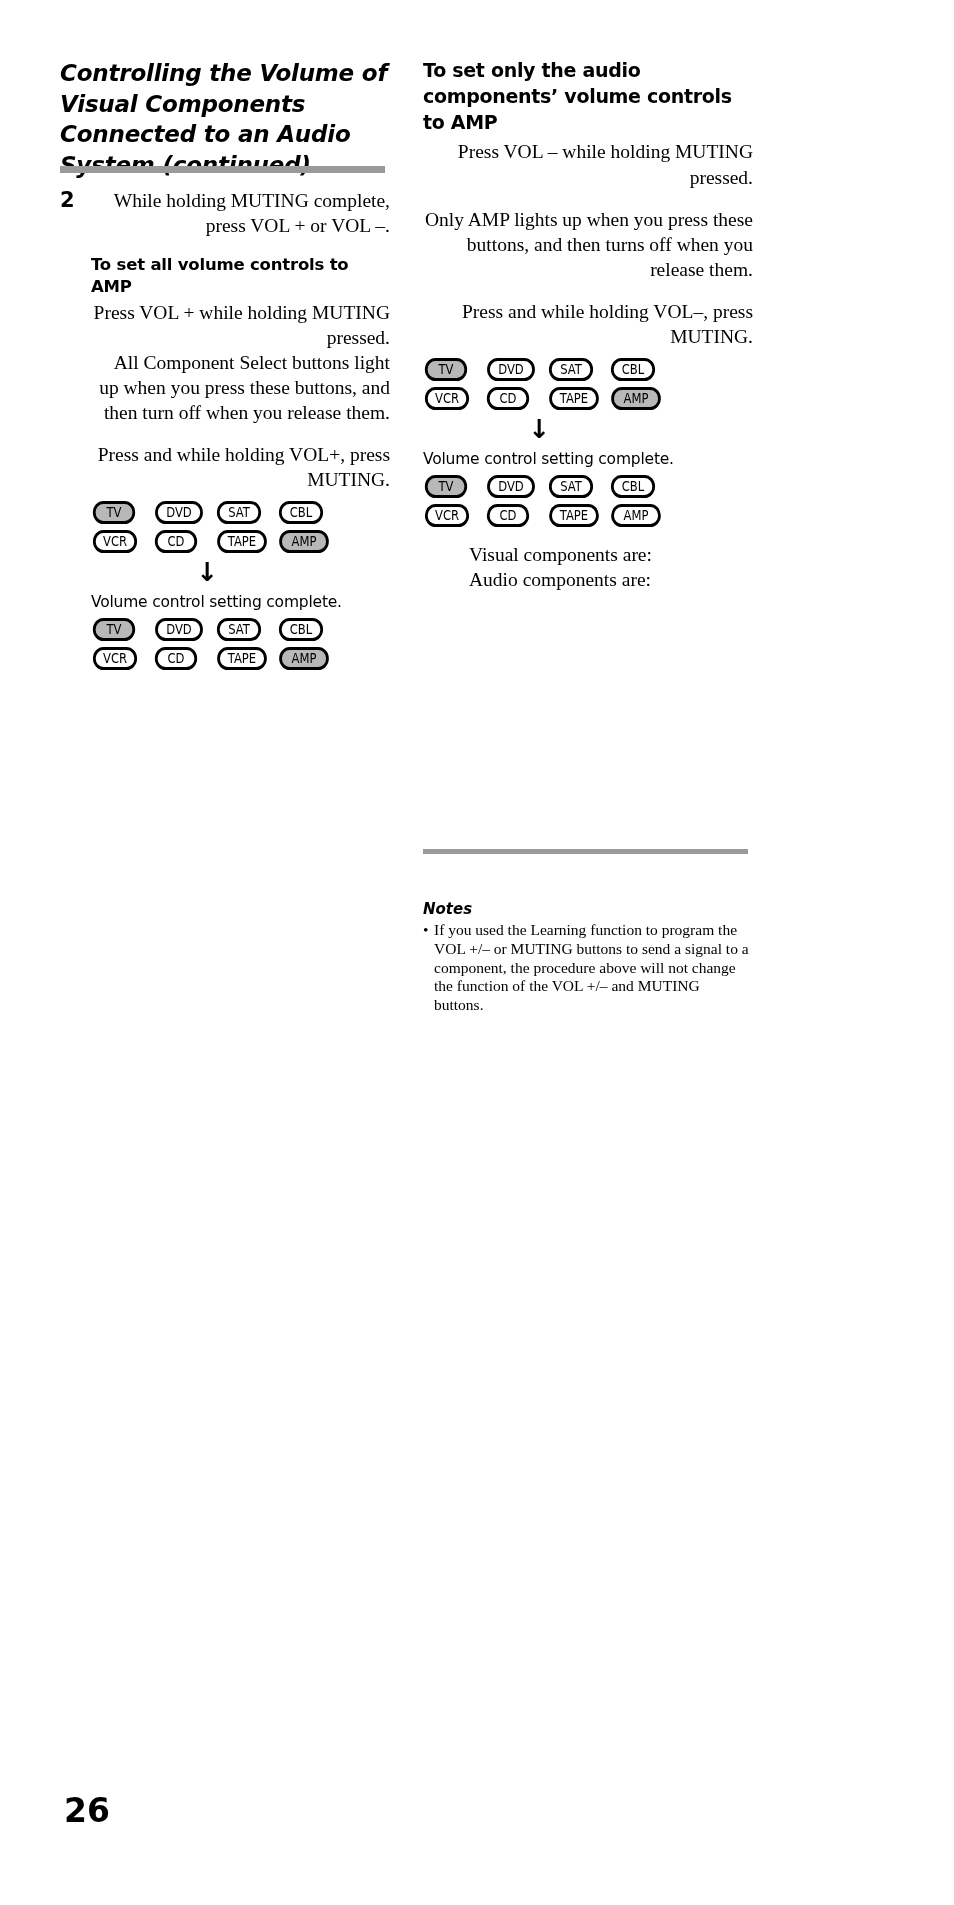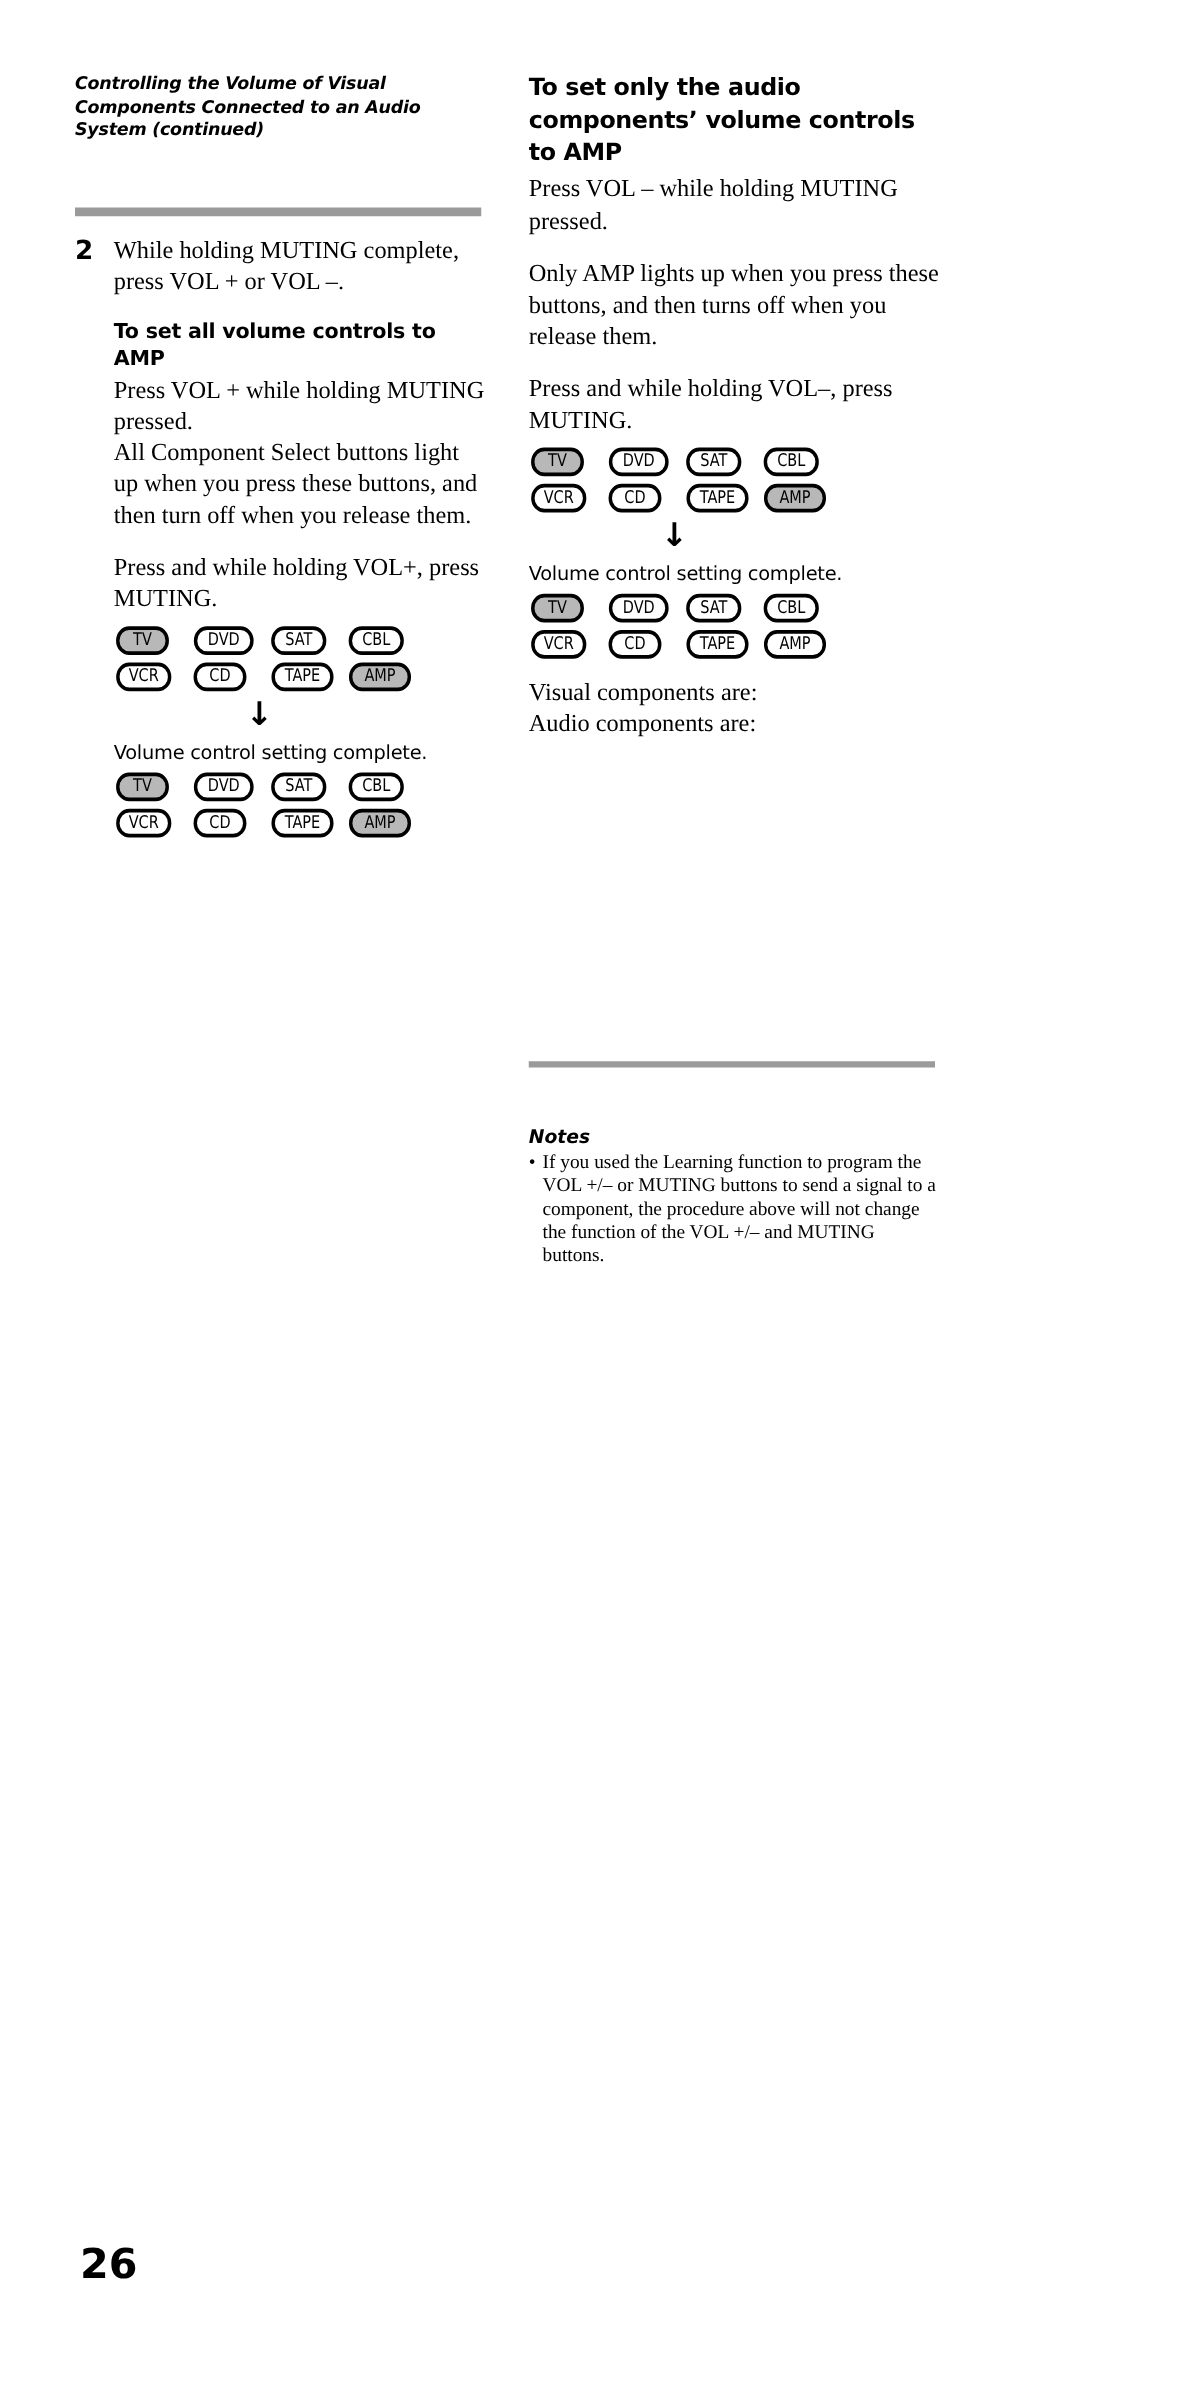--- a/index.html
+++ b/index.html
@@ -13,21 +13,21 @@
   }
   .page { position:absolute; inset:0; }
 
   .col-left  { position:absolute; left:60px;  top:58px; width:330px; }
   .col-right { position:absolute; left:423px; top:58px; width:330px; }
 
   
   .cont-head {
     font-family:"DejaVu Sans", sans-serif;
     font-weight:bold; font-style:italic;
-    font-size:14px; line-height:1.33;
+    font-size:23px; line-height:1.33;
     letter-spacing:-0.2px;
   }
   .sec-head {
     font-family:"DejaVu Sans", sans-serif;
     font-weight:bold; font-size:19px;
     line-height:1.36; letter-spacing:-0.3px;
   }
   .subhead {
     font-family:"DejaVu Sans", sans-serif;
     font-weight:bold; font-size:16.5px;
@@ -40,21 +40,21 @@
     font-size:15px; margin-top:20px; margin-bottom:3px;
   }
 
   
   .rule { background:#9a9a9a; height:7px; width:100%; }
   .rule-left  { position:absolute; left:60px;  top:166px; width:325px; }
   .rule-right { position:absolute; left:423px; top:849px; width:325px; height:5px; }
 
   
   .body-txt { font-size:19.5px; line-height:1.285; }
-  .p { margin:0 0 0 0; }
+  .p { margin:0 0 0 0;text-align:right; }
   .gap { margin-top:17px; }
 
   
   .step { position:relative; padding-left:31px; }
   .step-num {
     position:absolute; left:0; top:-1px;
     font-family:"DejaVu Sans", sans-serif;
     font-weight:bold; font-size:21px;
   }
   .indent { padding-left:31px; }
@@ -279,21 +279,21 @@
           </span>
           <span class="pillslot">
             <span class="pill w-tape">TAPE</span>
           </span>
           <span class="pillslot">
             <span class="pill w-amp">AMP</span>
           </span>
         </div>
     </div>
 
-    <div class="body-txt hang" style="margin-top:15px;">
+    <div class="body-txt hang" style="margin-top:15px;margin-left:46px;">
       <div>Visual components are:</div>
       <div>Audio components are:</div>
     </div>
   </div>
 
   <div class="rule rule-right"></div>
 
   <div class="col-right" style="top:880px;">
 
     <div class="notes-head">Notes</div>

